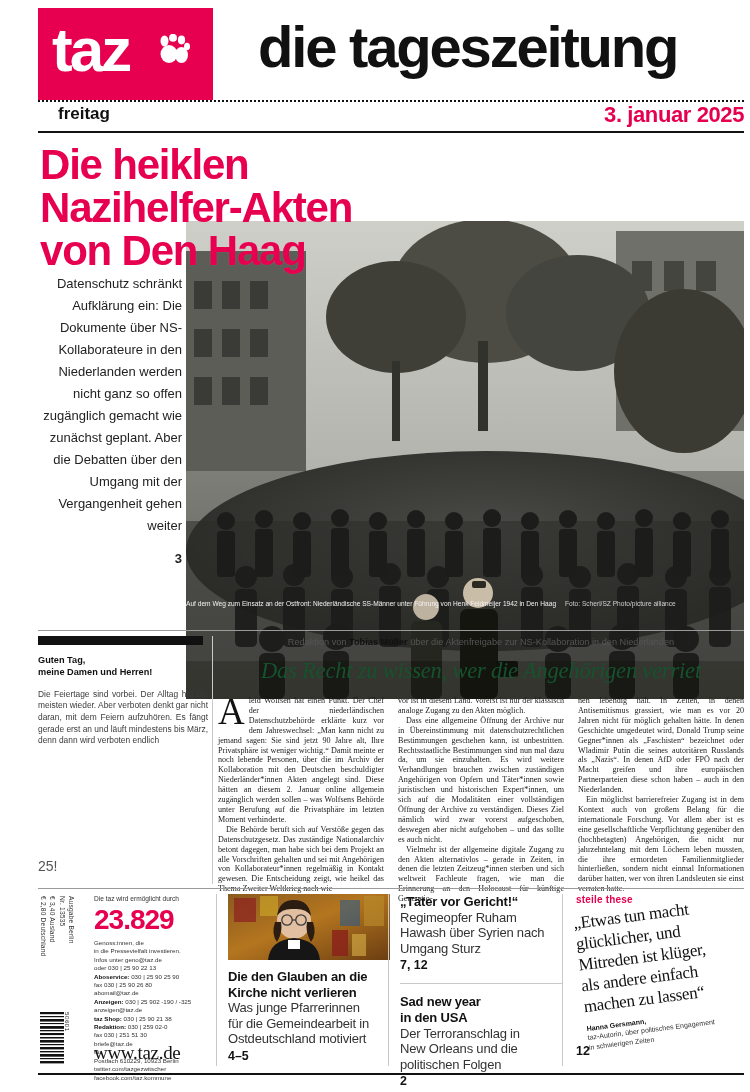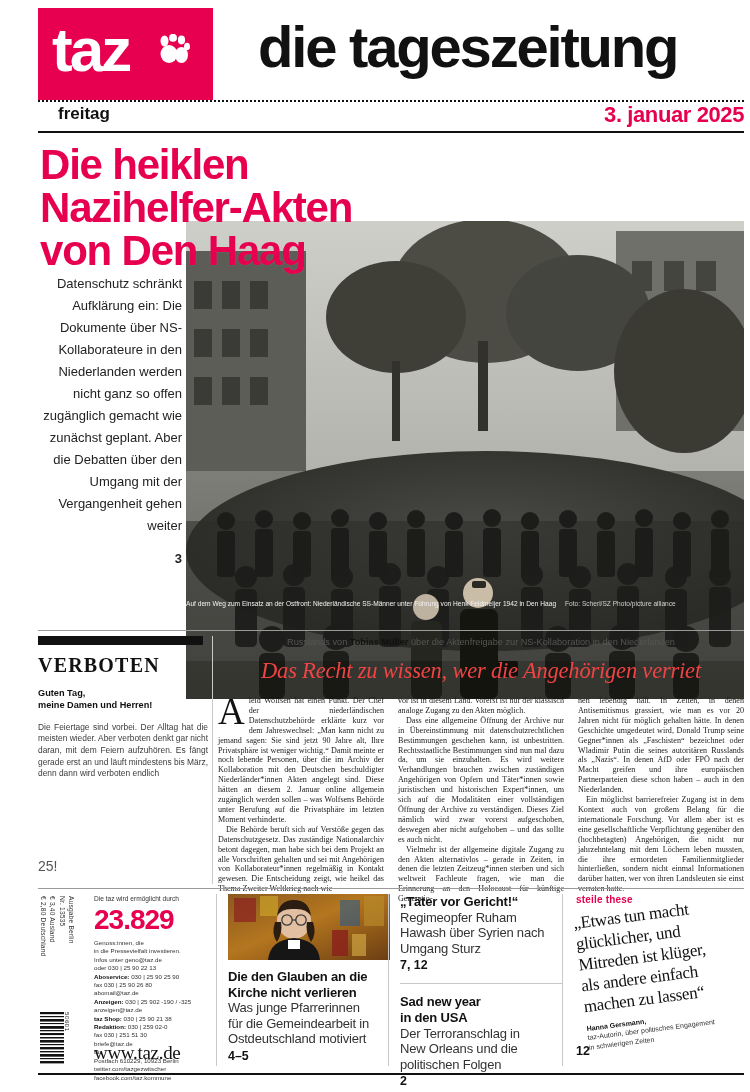--- a/index.html
+++ b/index.html
@@ -101,21 +101,21 @@
   .vline{position:absolute;top:0;width:1px;height:248px;background:#c9c9c9;}
 
   .comment{position:absolute;left:218px;top:0;width:526px;}
   .kicker{
     text-align:center;font-size:9.2px;color:#555;margin-bottom:9px;line-height:12px;
   }
   .kicker b{color:#111;}
   .comment-head{
     font-family:"Liberation Serif",serif;
     font-style:italic;font-size:22.5px;line-height:28px;
-    text-align:center;color:#ef4444;letter-spacing:-.2px;
+    text-align:center;color:#14532d;letter-spacing:-.2px;
     margin-bottom:11px;
   }
   .cols{
     display:flex;gap:14px;
   }
   .col{
     width:166px;
     font-family:"Liberation Serif",serif;
     font-size:8.1px;line-height:9.9px;
     text-align:justify;color:#1a1a1a;
@@ -368,33 +368,32 @@
       <span>Auf dem Weg zum Einsatz an der Ostfront: Niederländische SS-Männer unter Führung von Henk Feldmeijer 1942 in Den Haag</span><span class="credit">Foto: Scherl/SZ Photo/picture alliance</span>
     </div>
   </div>
 
   <div class="rule-mid"></div>
 
   <div class="middle">
 
     <div class="verboten-col">
       <div class="vb-bar"></div>
-      <div class="vb-title">VERBOTEN</div>
       <div class="vb-greet">
         <div>Guten Tag,</div>
         <div>meine Damen und Herren!</div>
       </div>
       <div class="vb-body">Die Feiertage sind vorbei. Der Alltag hat die meisten wieder. Aber verboten denkt gar nicht daran, mit dem Feiern aufzuhören. Es fängt gerade erst an und läuft mindestens bis März, denn dann wird verboten endlich</div>
     </div>
     <div class="vb-mark">25!</div>
 
     <div class="vline" style="left:212px;"></div>
 
     <div class="comment">
-      <div class="kicker"><span>Russlands von </span><b>Tobias Müller</b><span> über die Aktenfreigabe zur NS-Kollaboration in den Niederlanden</span></div>
+      <div class="kicker"><span>Redaktion von </span><b>Tobias Müller</b><span> über die Aktenfreigabe zur NS-Kollaboration in den Niederlanden</span></div>
       <div class="comment-head">Das Recht zu wissen, wer die Angehörigen verriet</div>
 
       <div class="cols">
         <div class="col">
           <p class="first"><span class="dropcap">A</span><span>leid Wolfsen hat einen Punkt. Der Chef der niederländischen Datenschutzbehörde erklärte kurz vor dem Jahreswechsel: „Man kann nicht zu jemand sagen: Sie sind jetzt 90 Jahre alt, Ihre Privatsphäre ist weniger wichtig.“ Damit meinte er noch lebende Personen, über die im Archiv der Kollaboration mit den Deutschen beschuldigter Niederländer*innen Akten angelegt sind. Diese hätten an diesem 2. Januar online allgemein zugänglich werden sollen – was Wolfsens Behörde unter Berufung auf die Privatsphäre im letzten Moment verhinderte.</span></p>
           <p><span>Die Behörde beruft sich auf Verstöße gegen das Datenschutzgesetz. Das zuständige Nationalarchiv betont dagegen, man habe sich bei dem Projekt an alle Vorschriften gehalten und sei mit Angehörigen von Kollaborateur*innen regelmäßig in Kontakt gewesen. Die Entscheidung zeigt, wie heikel das Thema Zweiter Weltkrieg nach wie</span></p>
         </div>
         <div class="col">
           <p class="first"><span>vor ist in diesem Land. Vorerst ist nur der klassisch analoge Zugang zu den Akten möglich.</span></p>
           <p><span>Dass eine allgemeine Öffnung der Archive nur in Übereinstimmung mit datenschutzrechtlichen Bestimmungen geschehen kann, ist unbestritten. Rechtsstaatliche Bestimmungen sind nun mal dazu da, um sie einzuhalten. Es wird weitere Verhandlungen brauchen zwischen zuständigen Angehörigen von Opfern und Täter*innen sowie juristischen und historischen Expert*innen, um sich auf die Modalitäten einer vollständigen Öffnung der Archive zu verständigen. Dieses Ziel nämlich wird zwar vorerst aufgeschoben, deswegen aber nicht aufgehoben – und das sollte es auch nicht.</span></p>

